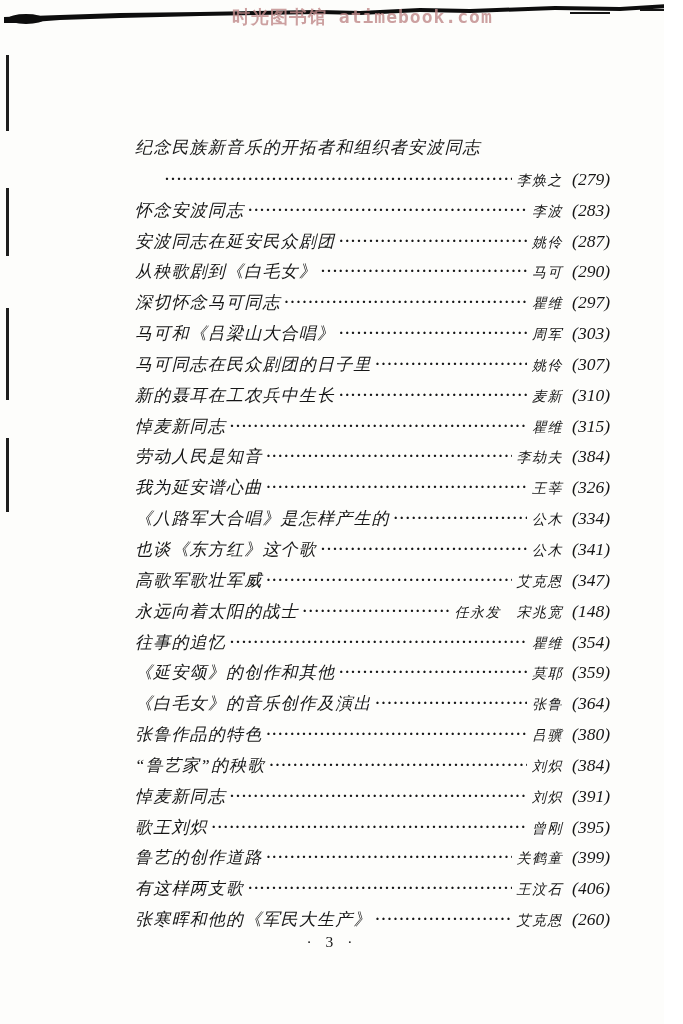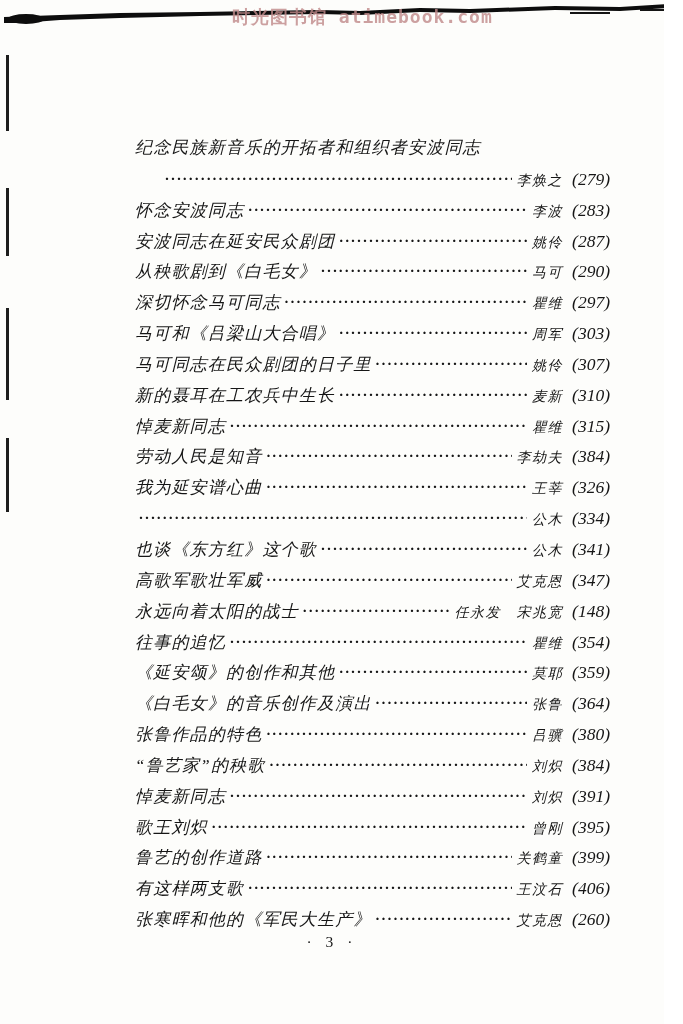--- a/index.html
+++ b/index.html
@@ -170,20 +170,21 @@
     <span class="author">李劫夫</span>
     <span class="pagenum">(384)</span>
   </div>
       <div class="row">
     <span class="title">我为延安谱心曲</span>
     <span class="dots">··························································································</span>
     <span class="author">王莘</span>
     <span class="pagenum">(326)</span>
   </div>
       <div class="row">
+    <span class="title">《八路军大合唱》是怎样产生的</span>
     <span class="dots">··························································································</span>
     <span class="author">公木</span>
     <span class="pagenum">(334)</span>
   </div>
       <div class="row">
     <span class="title">也谈《东方红》这个歌</span>
     <span class="dots">··························································································</span>
     <span class="author">公木</span>
     <span class="pagenum">(341)</span>
   </div>

